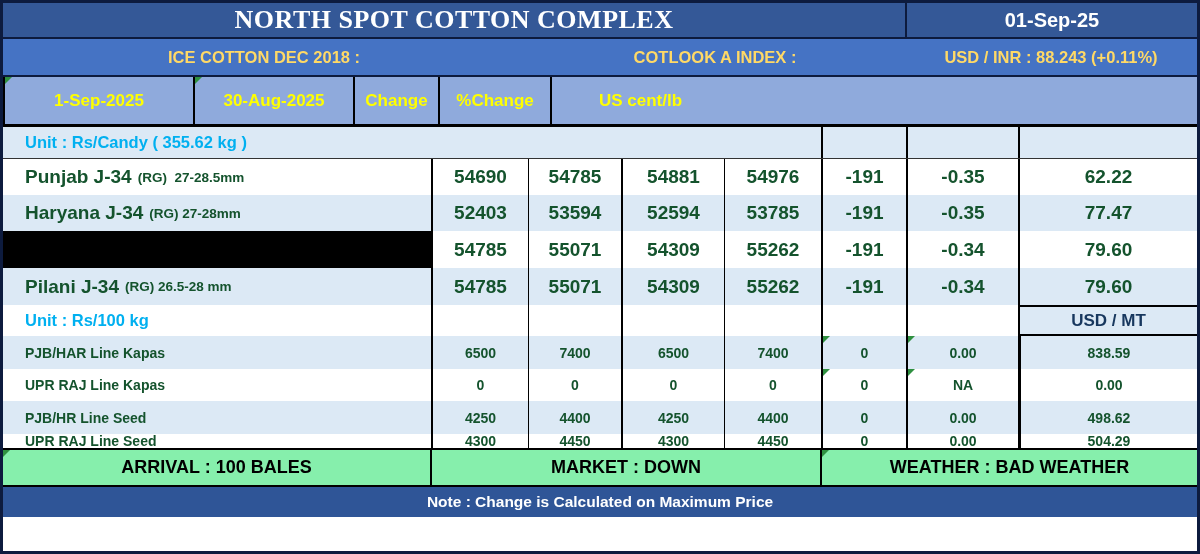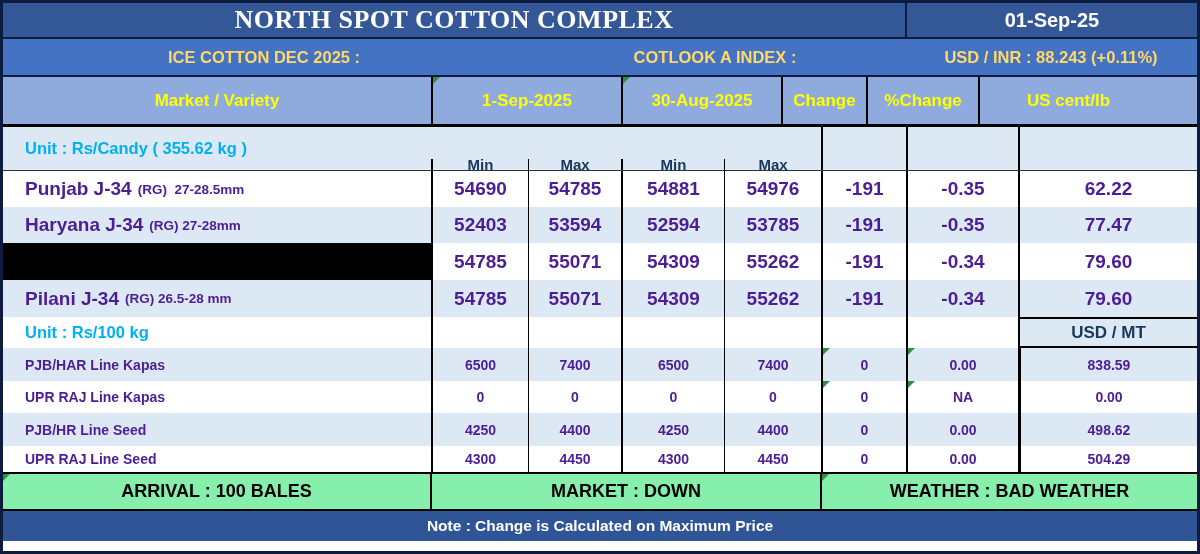--- a/index.html
+++ b/index.html
@@ -34,24 +34,24 @@
   .h-h{width:179px;border-left:2px solid #000;}
   
   .c-a{width:428px;justify-content:flex-start;padding-left:22px;}
   .c-b{width:97px;border-left:2px solid #000;}
   .c-c{width:93px;border-left:1px solid #000;}
   .c-d{width:103px;border-left:2px solid #000;}
   .c-e{width:97px;border-left:1px solid #000;}
   .c-f{width:85px;border-left:2px solid #000;}
   .c-g{width:112px;border-left:2px solid #000;}
   .c-h{width:179px;border-left:2px solid #000;}
-  .subheader-row{height:44px;background:#dce9f5;border-bottom:1px solid #333;}
+  .subheader-row{height:32px;background:#dce9f5;border-bottom:1px solid #333;}
   .subheader-row .minmax{color:#17375e;font-size:15px;margin-top:32px;}
   .unit-text{color:#00b0f0;font-size:16.5px;}
-  .data-row{height:36px;font-size:19px;color:#4c1d95;}
+  .data-row{height:36px;font-size:19px;color:#14532d;}
   .stripe{background:#dce9f5;}
   .lbl-sub{font-size:13.5px;margin-left:6px;white-space:pre;}
   .redacted{background:#000;}
   .unit2-row{height:31px;}
   .usdmt-cell{background:#dce9f5;color:#17375e;font-size:17px;border:2px solid #000;border-right:none;}
   .r2{height:33px;font-size:14px;}
   .r2 .c-h{border-left:3px solid #000;}
   .last-data{border-bottom:2px solid #000;}
   
   .footer-row{height:37px;background:#86efac;border-bottom:2px solid #000;color:#000;font-size:18px;}
@@ -66,27 +66,26 @@
 <body>
 
 <div class="sheet">
 
   <div class="row title-row">
     <div class="cell title-cell">NORTH SPOT COTTON COMPLEX</div>
     <div class="cell date-cell">01-Sep-25</div>
   </div>
 
   <div class="row info-row">
-    <div class="cell info-ice">ICE COTTON DEC 2025 :</div>
+    <div class="cell info-ice">ICE COTTON DEC 2018 :</div>
     <div class="cell info-cotlook">COTLOOK A INDEX :</div>
     <div class="cell info-usdinr">USD / INR : 88.243 (+0.11%)</div>
   </div>
 
   <div class="row header-row">
-    <div class="cell h-a">Market / Variety</div>
     <div class="cell h-b">
         <span class="gmark"></span>
         <span>1-Sep-2025</span>
       </div>
     <div class="cell h-d">
         <span class="gmark"></span>
         <span>30-Aug-2025</span>
       </div>
     <div class="cell h-f">Change</div>
     <div class="cell h-g">%Change</div>
@@ -206,21 +205,21 @@
     <div class="cell c-a">PJB/HR Line Seed</div>
     <div class="cell c-b">4250</div>
     <div class="cell c-c">4400</div>
     <div class="cell c-d">4250</div>
     <div class="cell c-e">4400</div>
     <div class="cell c-f">0</div>
     <div class="cell c-g">0.00</div>
     <div class="cell c-h">498.62</div>
   </div>
 
-  <div class="row data-row r2 last-data" style="height:28px;">
+  <div class="row data-row r2 last-data" style="height:16px;">
     <div class="cell c-a">UPR RAJ Line Seed</div>
     <div class="cell c-b">4300</div>
     <div class="cell c-c">4450</div>
     <div class="cell c-d">4300</div>
     <div class="cell c-e">4450</div>
     <div class="cell c-f">0</div>
     <div class="cell c-g">0.00</div>
     <div class="cell c-h">504.29</div>
   </div>
 

